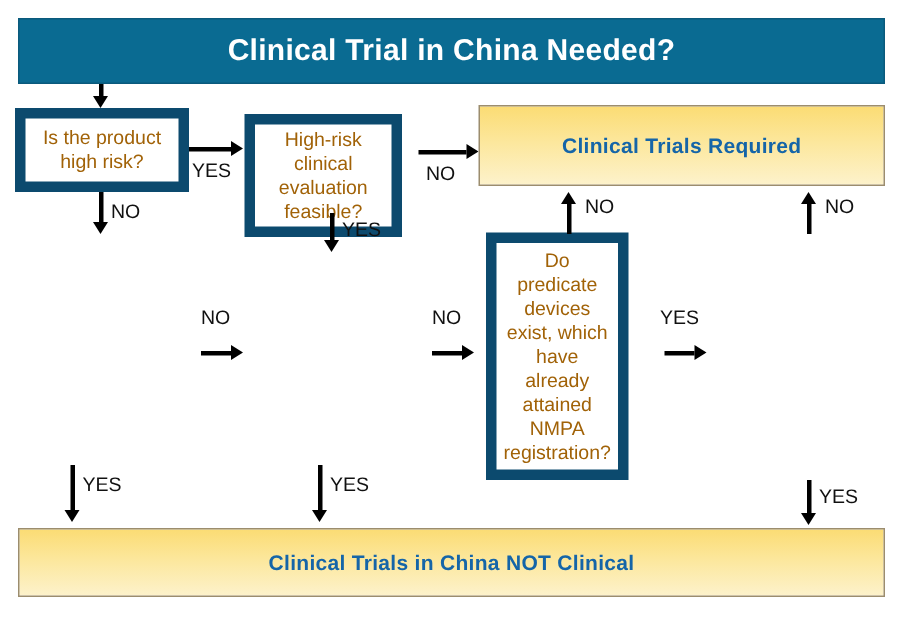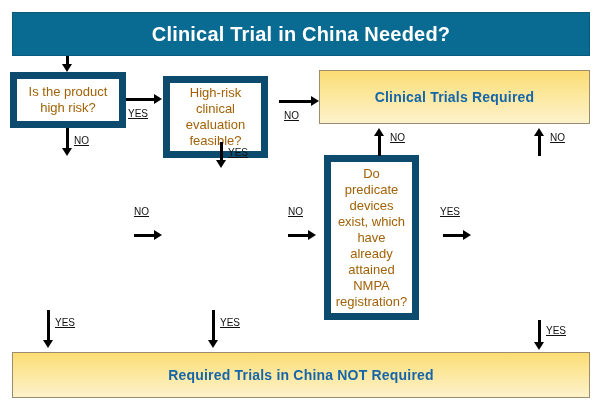--- a/index.html
+++ b/index.html
@@ -56,25 +56,24 @@
     color: #a16207;
     font-size: 13px;
     line-height: 16px;
     padding: 3px 4px;
   }
   .box span { display: block; }
 
   
   .elabel {
     position: absolute;
-    font-size: 10px;
+    font-size: 13px;
     color: #111111;
     white-space: nowrap;
     line-height: 14px;
-    text-decoration: underline;
   }
 
   
   .arrow { position: absolute; }
   .arrow-down .shaft {
     position: absolute;
     left: 50%;
     top: 0;
     width: 3px;
     margin-left: -1.5px;
@@ -226,16 +225,16 @@
   </div>
   <div class="elabel" style="left:550px; top:131px;">NO</div>
 
   <div class="arrow arrow-down" style="left:532px; top:320px; width:14px; height:30px;">
     <div class="shaft" style="height:23px;"></div>
       <div class="head"></div>
   </div>
   <div class="elabel" style="left:546px; top:324px;">YES</div>
 
   <div class="banner banner-yellow" style="left:12px; top:352px; width:578px; height:46px;">
-    <span>Required Trials in China NOT Required</span>
+    <span>Clinical Trials in China NOT Clinical</span>
   </div>
 
 </div>
 
 </body></html>

